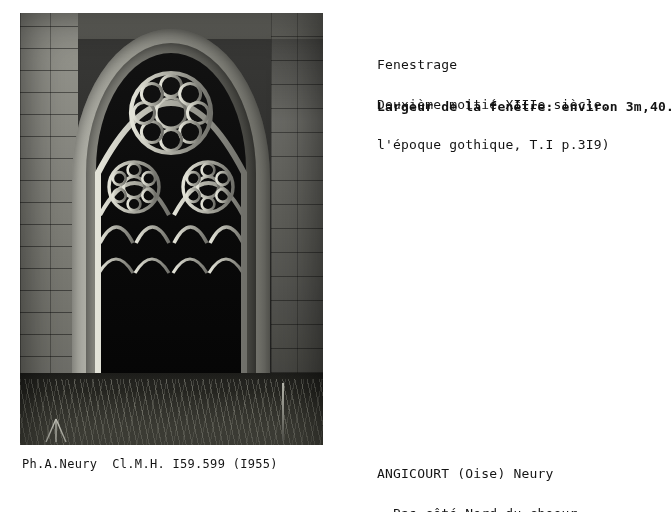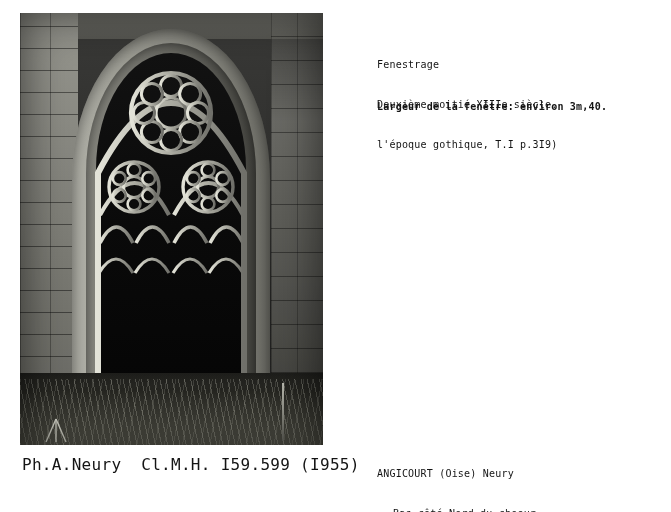--- a/index.html
+++ b/index.html
@@ -139,29 +139,29 @@
   .photo-vignette {
     position: absolute;
     inset: 0;
     pointer-events: none;
     box-shadow: inset 0 0 48px rgba(0,0,0,0.65);
   }
 
   
   .text-block {
     position: absolute;
-    font-size: 10px;
+    font-size: 13px;
     line-height: 13.2px;
     letter-spacing: 0.2px;
     white-space: pre;
     color: #141414;
   }
   #notes-block { left: 377px; top: 32px; }
   #width-note  { left: 377px; top: 100px; font-weight: bold; }
-  #caption-block { left: 22px; top: 458px; font-size: 16px; letter-spacing: 0.3px; }
+  #caption-block { left: 22px; top: 458px; font-size: 12px; letter-spacing: 0.3px; }
   #location-block { left: 377px; top: 441px; }
   #location-block .indent { display: block; padding-left: 16px; }
 </style>
 </head>
 <body>
 
 <div class="photo-frame">
   <div class="photo-inner">
 
     <div class="wall-top"></div>

